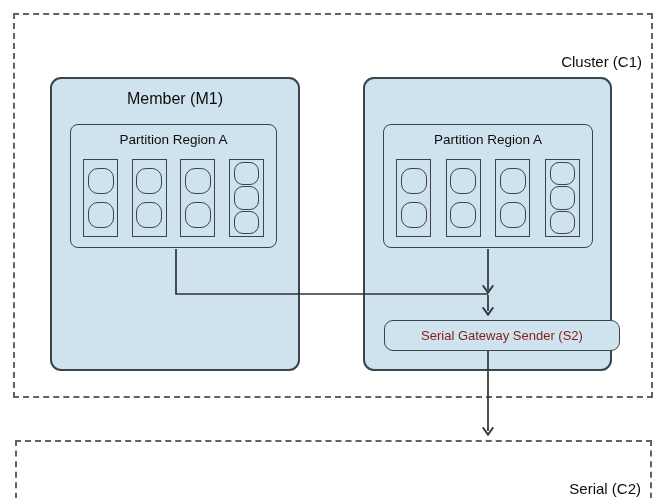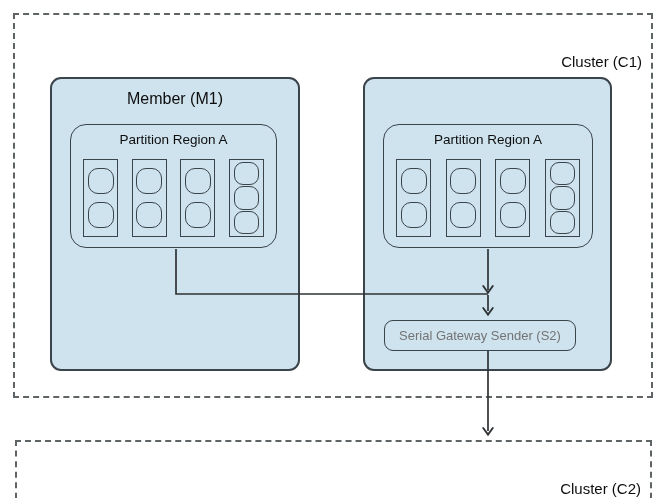--- a/index.html
+++ b/index.html
@@ -28,21 +28,21 @@
   }
   .member-m1{left:50px;width:250px;}
   .member-m2{left:363px;width:249px;}
   .member-label{
     margin-top:11px;text-align:center;font-size:16px;color:#0d0d0d;
   }
   .partition{
     position:absolute;left:18px;top:45px;height:124px;
     background:var(--fill,#cfe3ee);
     border:1.6px solid var(--ink,#3a444a);
-    border-radius:16px;
+    border-radius:8px;
   }
   .member-m1 .partition{width:207px;}
   .member-m2 .partition{width:210px;}
   .partition-label{
     margin-top:7px;text-align:center;font-size:13.5px;color:#0d0d0d;white-space:nowrap;
   }
   .buckets{
     position:absolute;left:12px;right:12px;top:34px;height:78px;
     display:flex;justify-content:space-between;align-items:stretch;
   }
@@ -51,45 +51,45 @@
     display:flex;flex-direction:column;align-items:center;justify-content:center;gap:8px;
     background:transparent;
   }
   .bucket .entry{
     width:26px;height:26px;border:1.6px solid var(--ink,#3a444a);
     border-radius:10px;background:transparent;flex:none;
   }
   .bucket.tight{gap:1px;}
   .bucket.tight .entry{width:25px;height:23.5px;border-radius:9px;}
   .serial-box{
-    position:absolute;left:384px;top:320px;width:192px;height:31px;
+    position:absolute;left:384px;top:320px;width:236px;height:31px;
     background:var(--fill,#cfe3ee);
     border:1.6px solid var(--ink,#3a444a);
     border-radius:9px;
     display:flex;align-items:center;justify-content:center;
-    font-size:13px;color:#737373;white-space:nowrap;
+    font-size:13px;color:#7f1d1d;white-space:nowrap;
   }
   svg.connectors{
     position:absolute;left:0;top:0;width:666px;height:498px;
     pointer-events:none;
   }
   svg.connectors .wire{stroke:var(--line,#2f3335);stroke-width:1.7;fill:none;}
   svg.connectors .head{stroke:var(--line,#2f3335);stroke-width:1.9;fill:none;stroke-linecap:round;}
 </style>
 </head>
 <body>
 
 <div class="stage" style="--fill: #cfe3ee; --ink: #3a444a; --dash: #5e6366; --line: #2f3335;">
 
   <div class="cluster cluster-c1">
     <span class="cluster-label">Cluster (C1)</span>
   </div>
 
   <div class="cluster cluster-c2">
-    <span class="cluster-label">Cluster (C2)</span>
+    <span class="cluster-label">Serial (C2)</span>
   </div>
 
   <div class="member member-m1">
     <div class="member-label">Member (M1)</div>
     <div class="partition">
       <div class="partition-label">Partition Region A</div>
       <div class="buckets">
           <div class="bucket">
             <div class="entry"></div>
             <div class="entry"></div>

